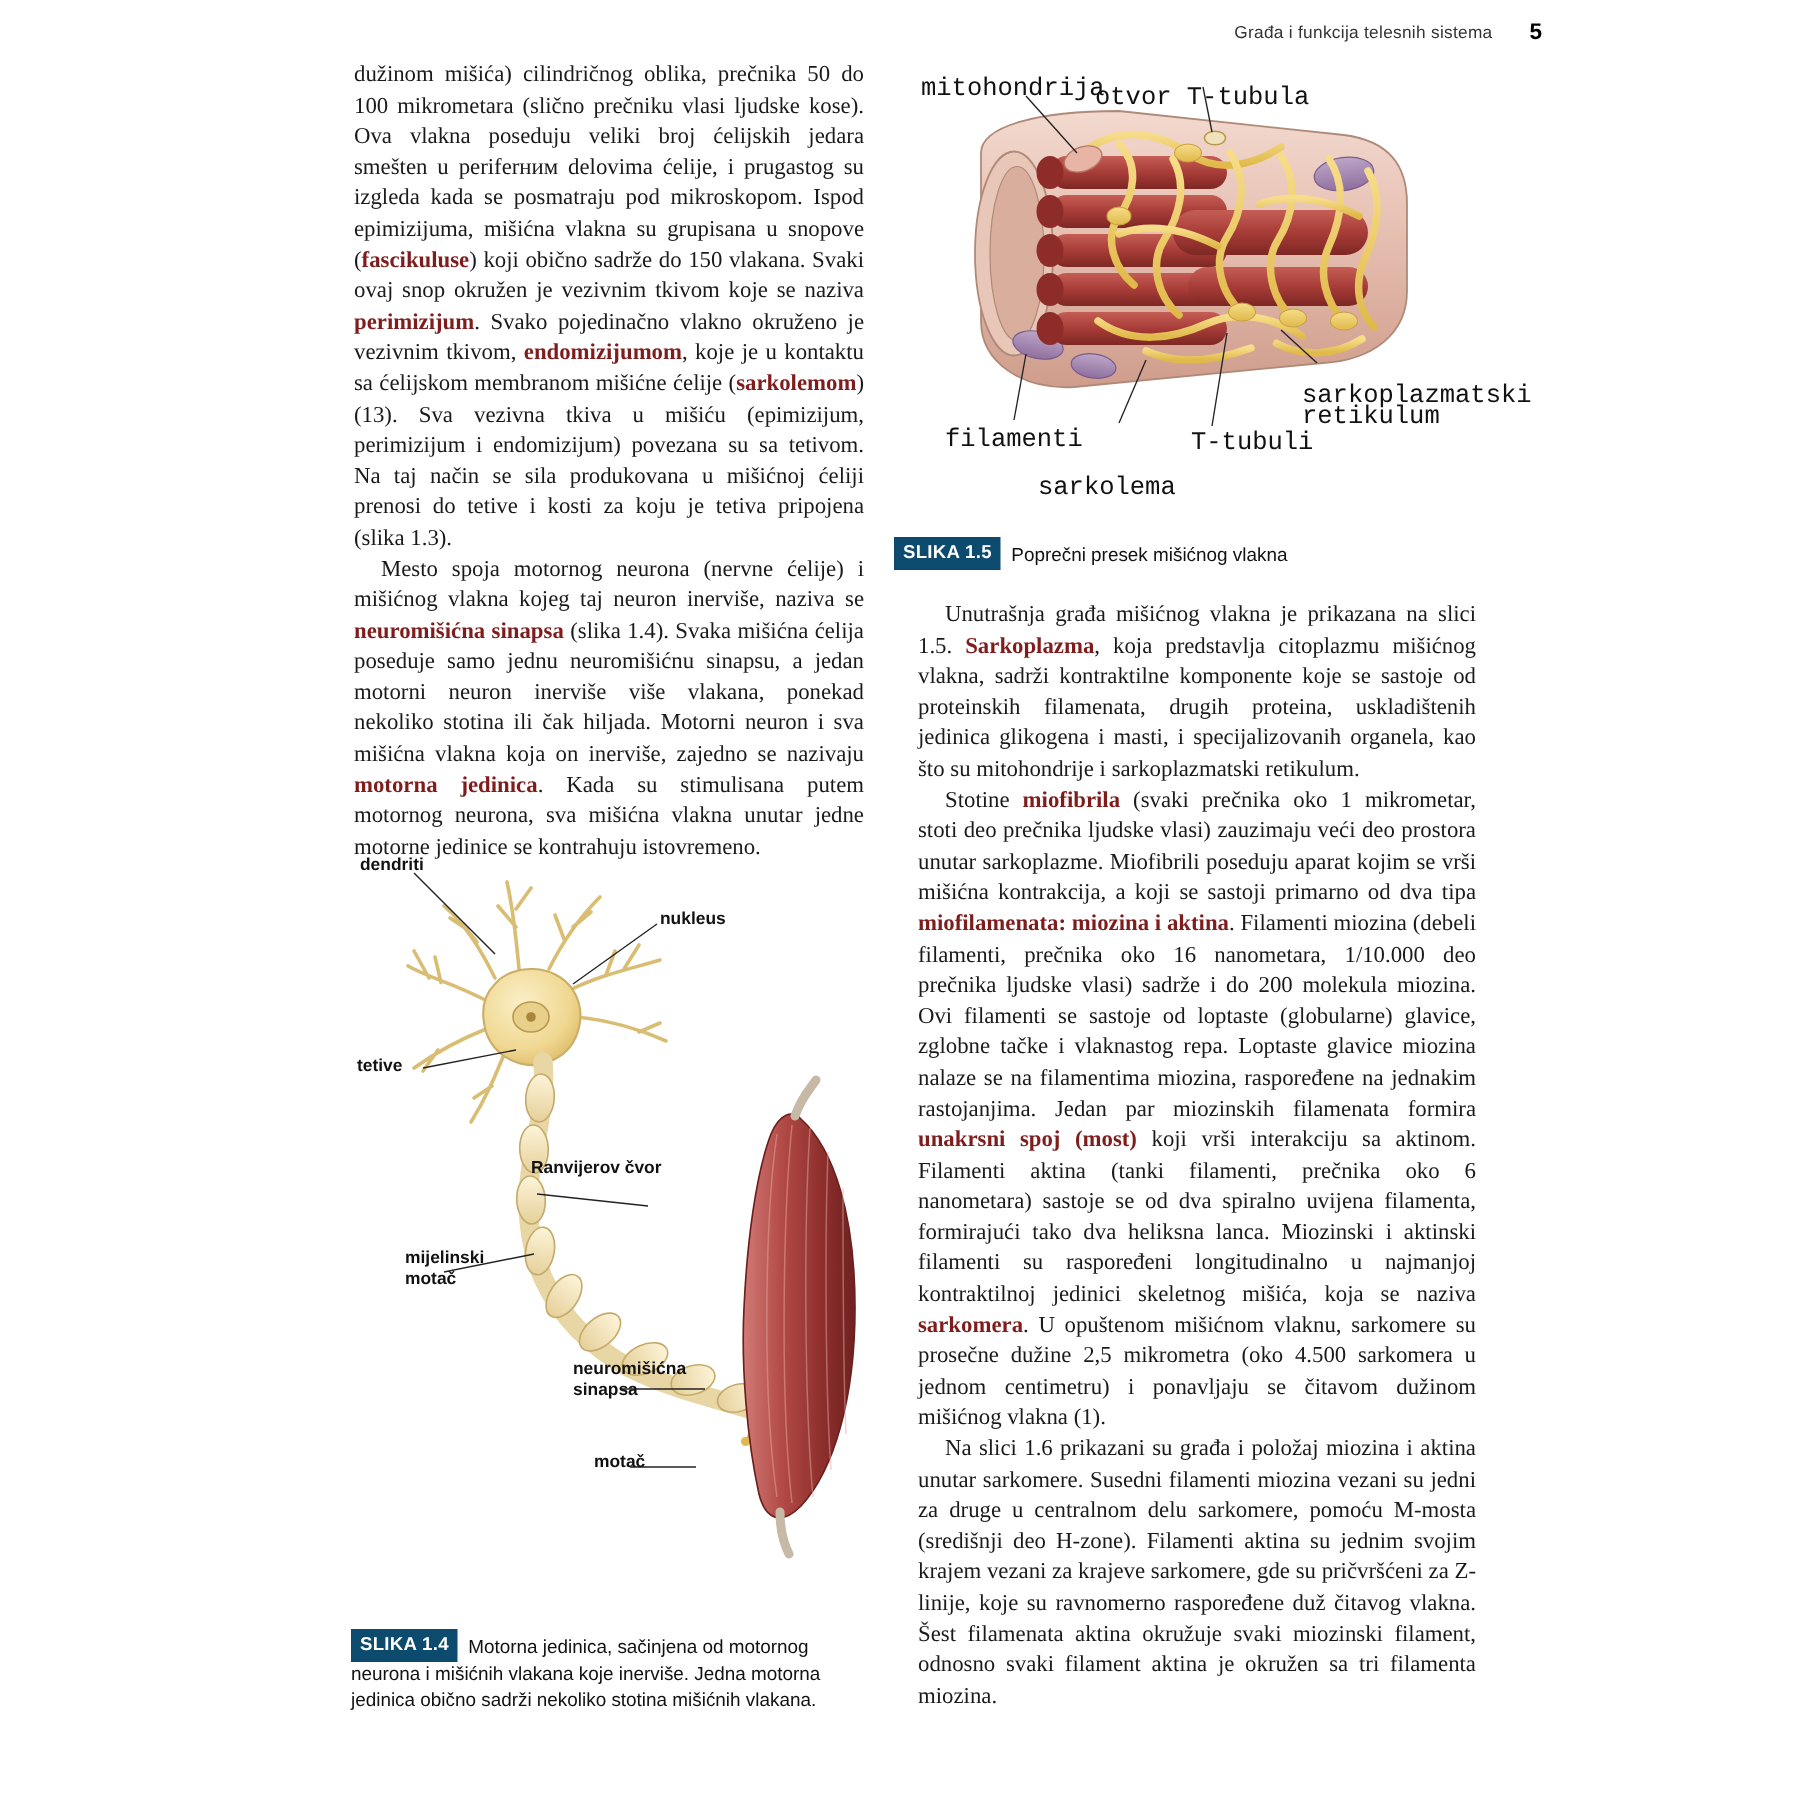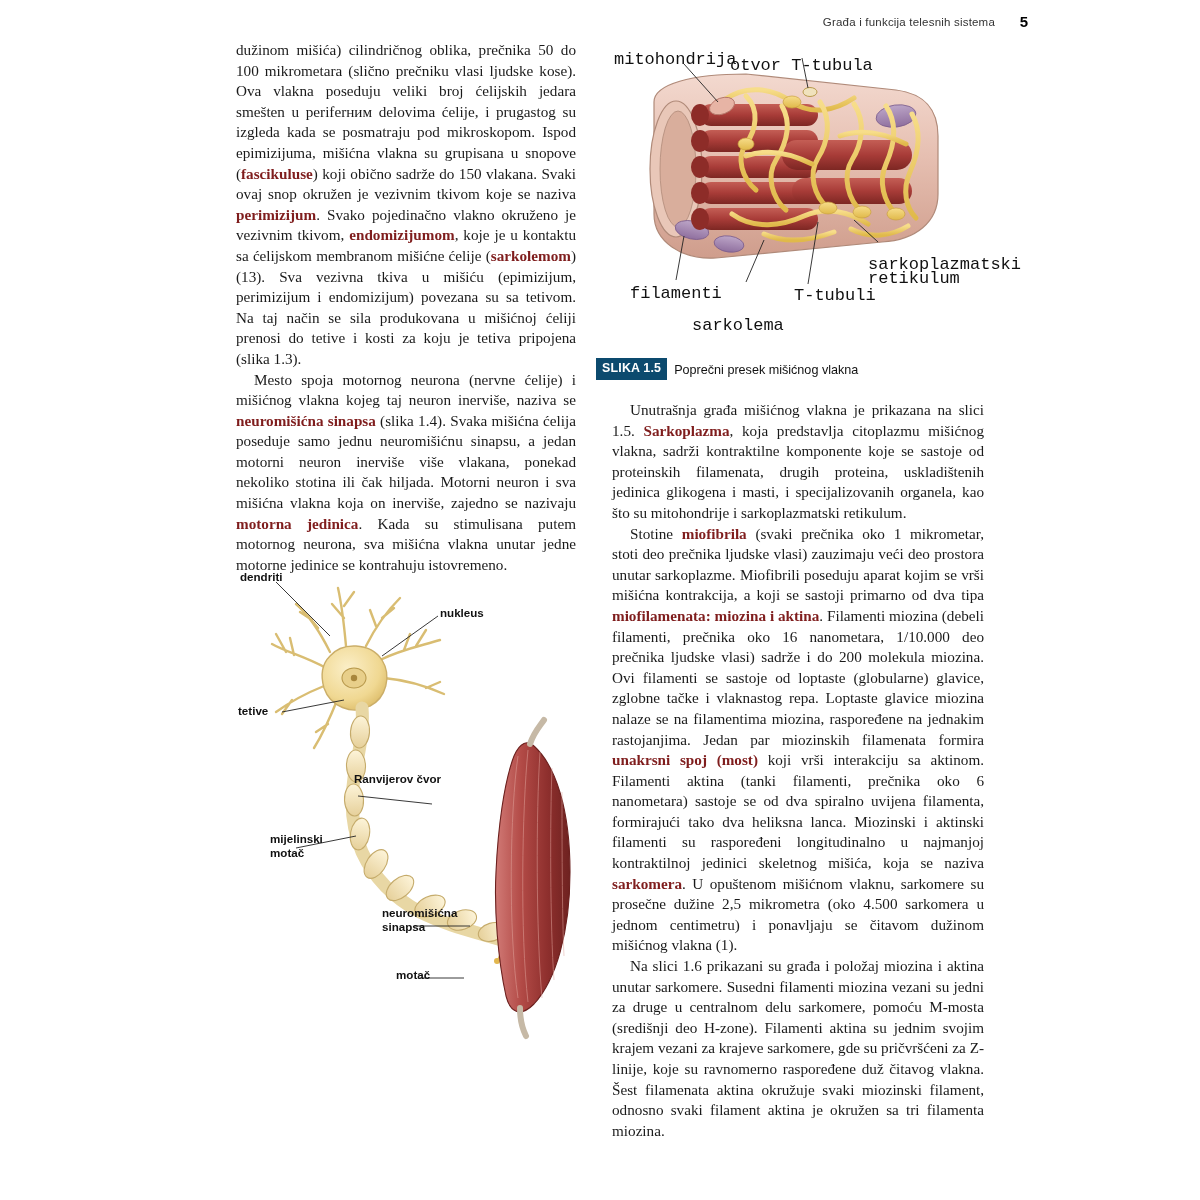--- a/index.html
+++ b/index.html
@@ -366,14 +366,17 @@
 
     <span class="fig14-label" style="left:6px;  top:10px;">dendriti</span>
     <span class="fig14-label" style="left:206px;top:46px;">nukleus</span>
     <span class="fig14-label" style="left:4px;  top:144px;">tetive</span>
     <span class="fig14-label" style="left:120px;top:212px;">Ranvijerov čvor</span>
     <span class="fig14-label" style="left:36px; top:272px;">mijelinski<br>motač</span>
     <span class="fig14-label" style="left:148px;top:346px;">neuromišićna<br>sinapsa</span>
     <span class="fig14-label" style="left:162px;top:408px;">motač</span>
   </div>
 
+  <div class="fig14-caption figcap">
+    <span class="figtag">SLIKA 1.4</span><span>Motorna jedinica, sačinjena od motornog neurona i mišićnih vlakana koje inerviše. Jedna motorna jedinica obično sadrži nekoliko stotina mišićnih vlakana.</span>
+  </div>
 
 </div>
 
 </body></html>

